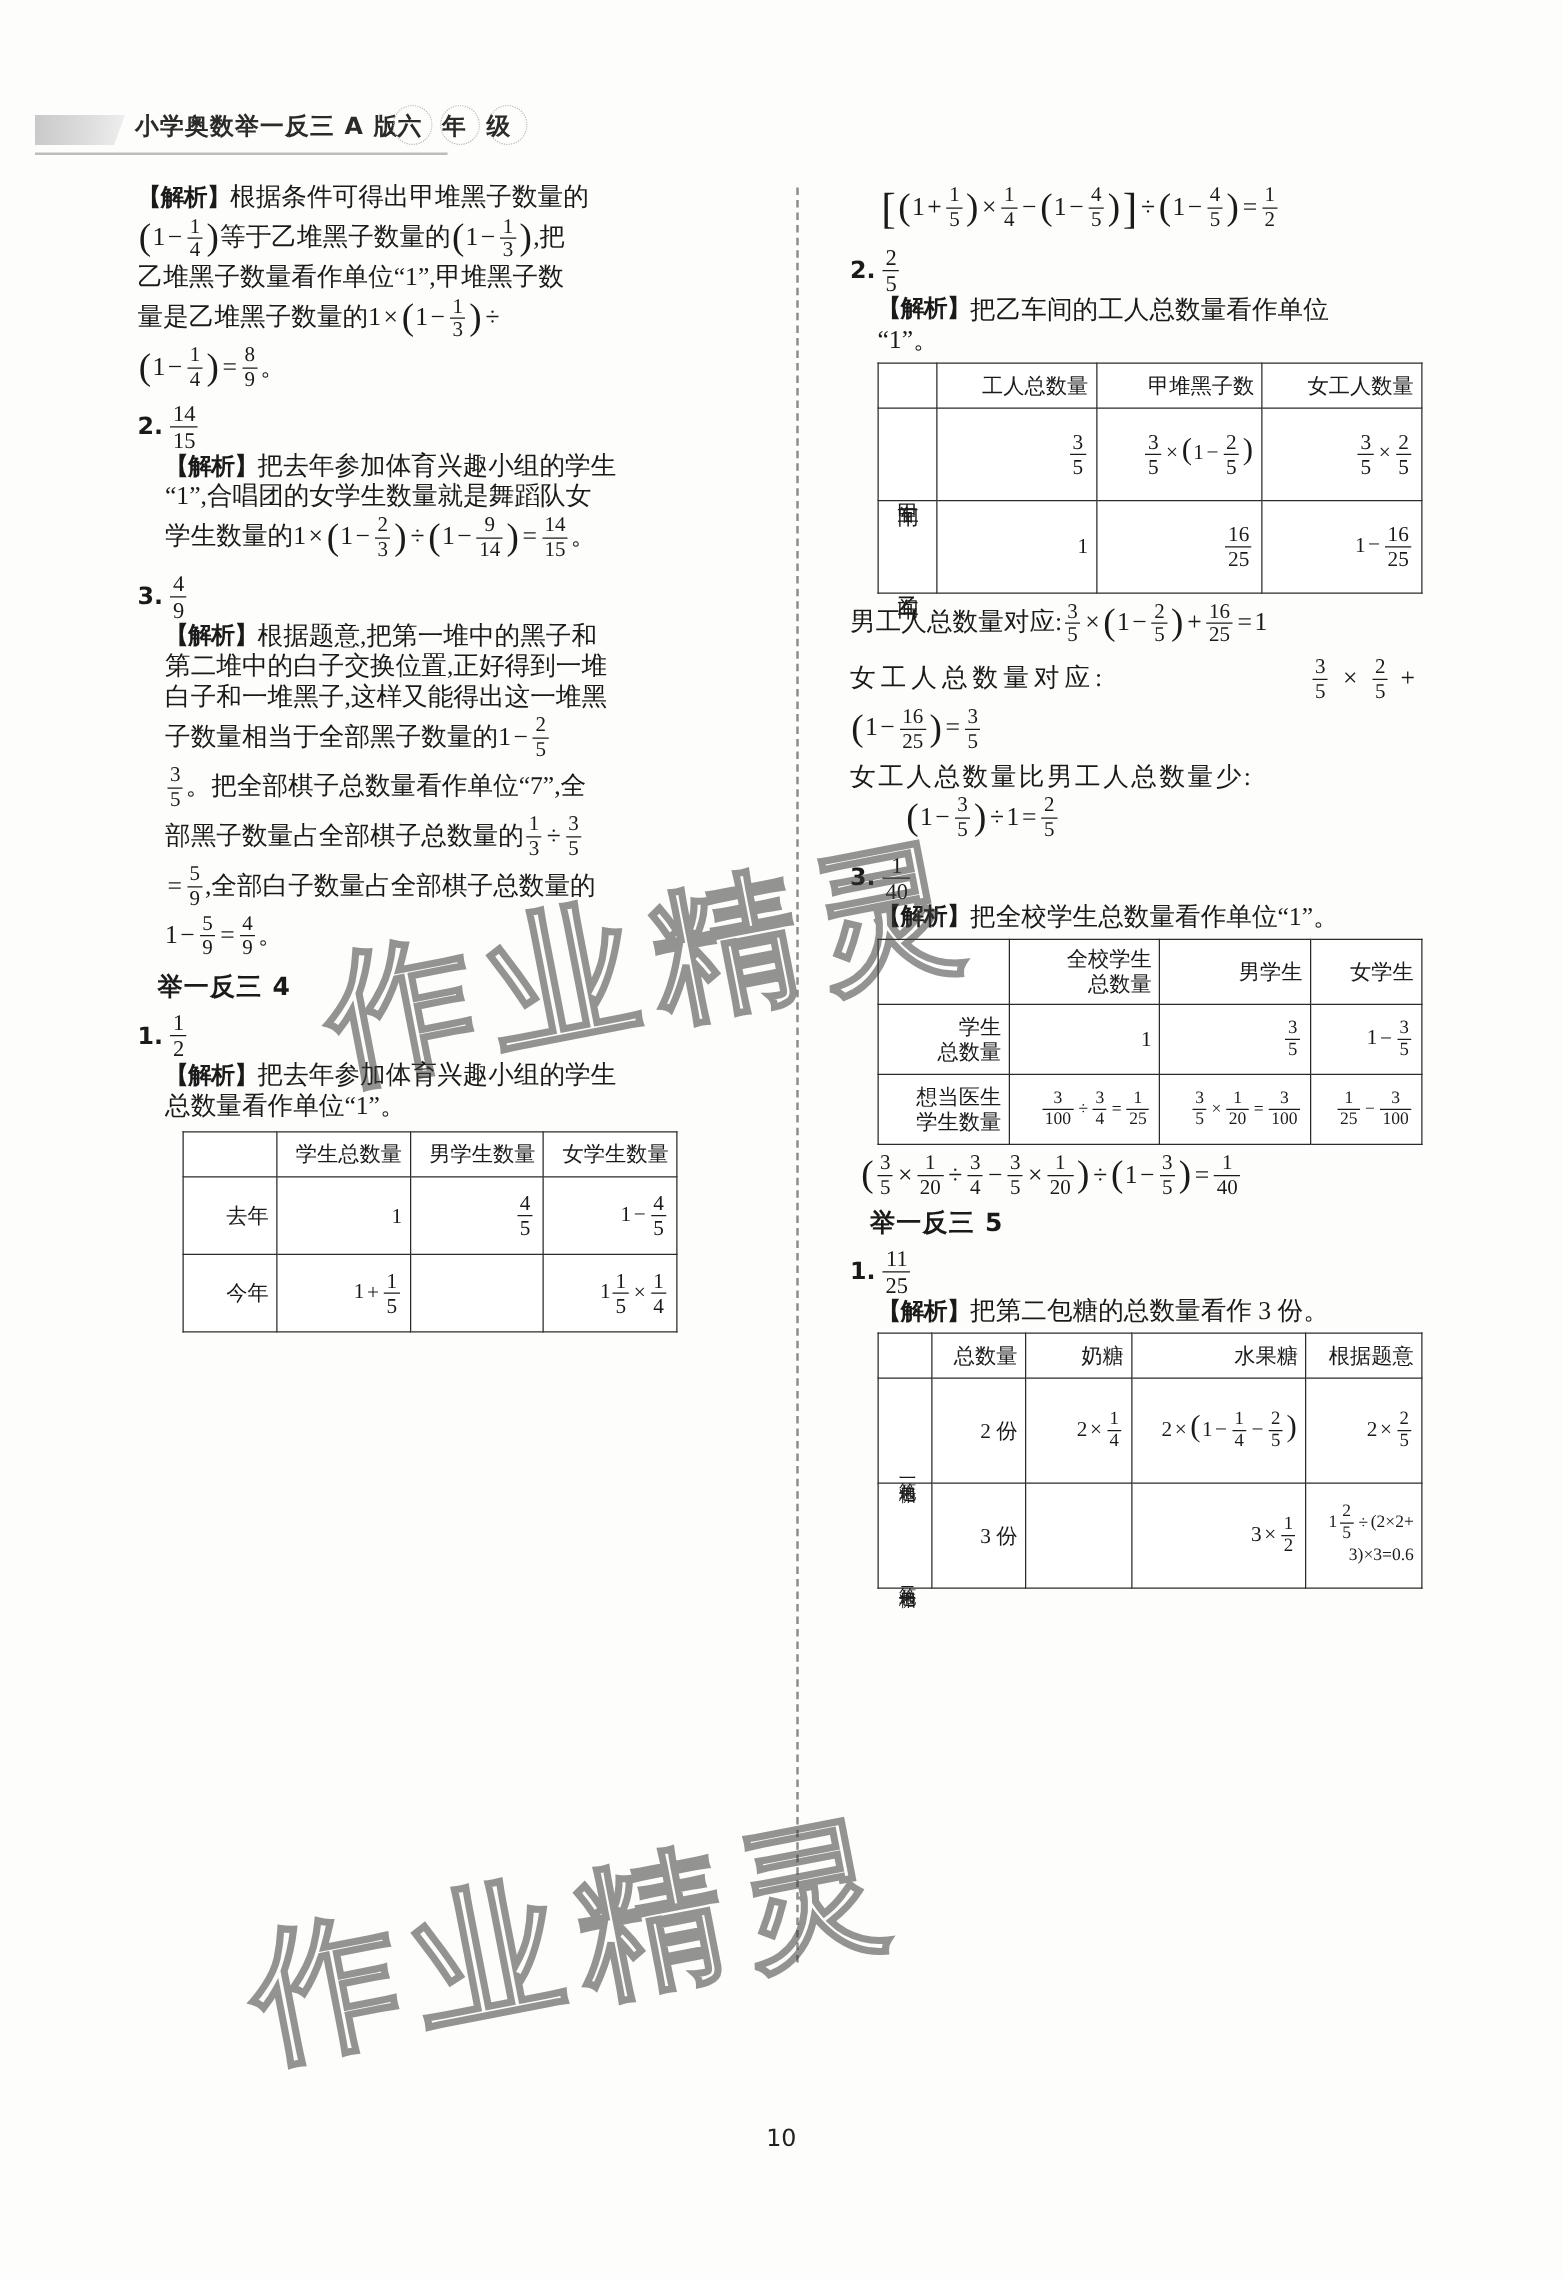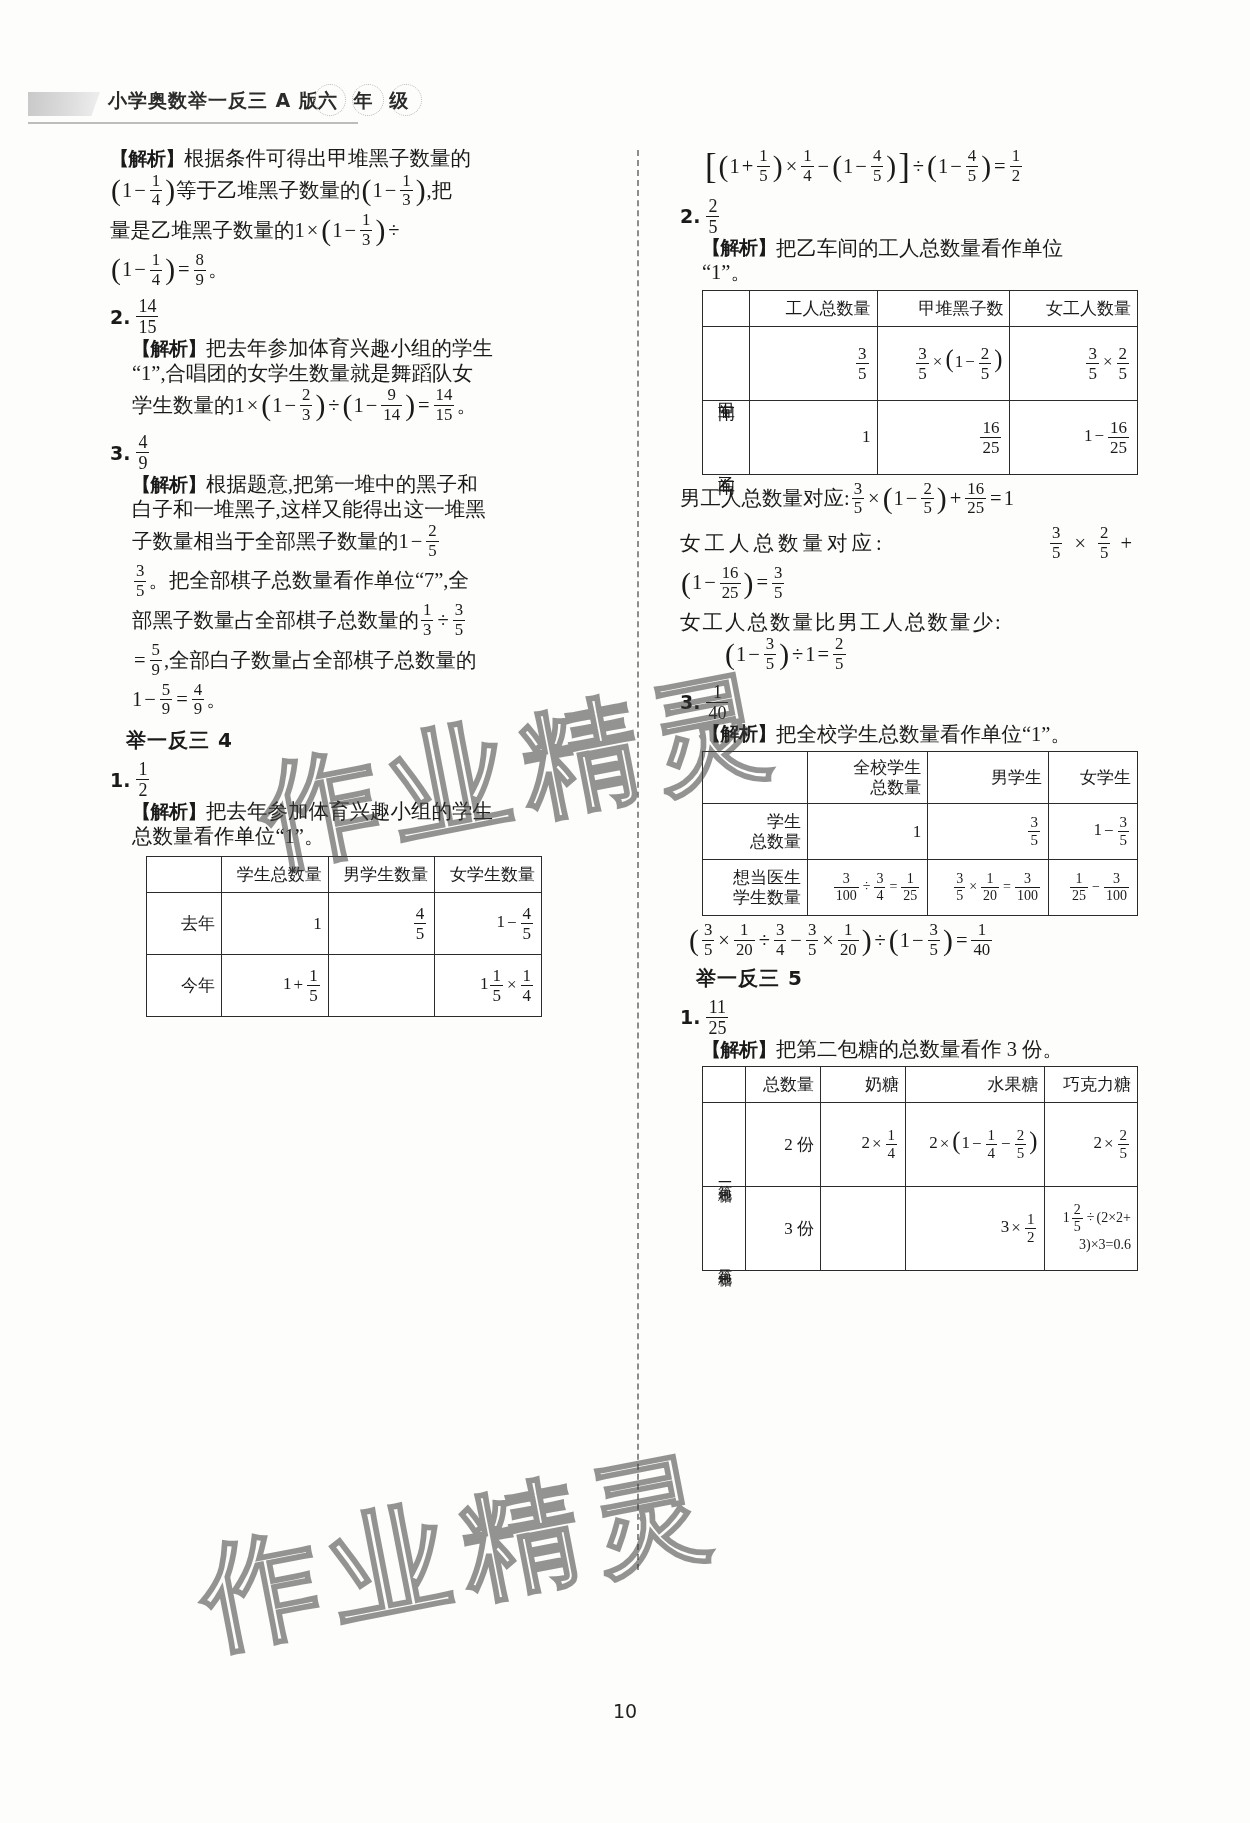--- a/index.html
+++ b/index.html
@@ -168,20 +168,23 @@
       <span>1</span>
       <span class="op">−</span>
       <span class="fr">
         <span class="n">1</span>
           <span class="d">3</span>
       </span>
       <span class="paren">)</span>
       <span>,把</span>
     </div>
     <div class="line">
+        <span>乙堆黑子数量看作单位“1”,甲堆黑子数</span>
+      </div>
+    <div class="line">
       <span>量是乙堆黑子数量的</span>
       <span>1</span>
       <span class="op">×</span>
       <span class="paren">(</span>
       <span>1</span>
       <span class="op">−</span>
       <span class="fr">
         <span class="n">1</span>
           <span class="d">3</span>
       </span>
@@ -256,20 +259,23 @@
       <span class="num">3.</span>
       <span class="fr" style="font-size:18px">
         <span class="n">4</span>
           <span class="d">9</span>
       </span>
     </div>
     <div class="line indent">
       <span class="lbl">【解析】</span>
       <span>根据题意,把第一堆中的黑子和</span>
     </div>
+    <div class="line indent">
+        <span>第二堆中的白子交换位置,正好得到一堆</span>
+      </div>
     <div class="line indent">
         <span>白子和一堆黑子,这样又能得出这一堆黑</span>
       </div>
     <div class="line indent">
       <span>子数量相当于全部黑子数量的</span>
       <span>1</span>
       <span class="op">−</span>
       <span class="fr">
         <span class="n">2</span>
           <span class="d">5</span>
@@ -716,21 +722,21 @@
     <span>把第二包糖的总数量看作 3 份。</span>
   </div>
 
   <table class="t" style="margin-left:22px;width:436px;font-size:15px">
     <thead>
       <tr>
         <td style="width:30px"></td>
         <td style="width:62px">总数量</td>
         <td style="width:72px">奶糖</td>
         <td>水果糖</td>
-        <td>巧克力糖</td>
+        <td>根据题意</td>
       </tr>
     </thead>
     <tbody>
       <tr style="height:84px">
         <td class="vlabel" style="font-size:14px">第一包糖</td>
         <td>2 份</td>
         <td>
           <span>2</span><span class="op">×</span><span class="fr" style="font-size:15px">
               <span class="n">1</span>
               <span class="d">4</span>

